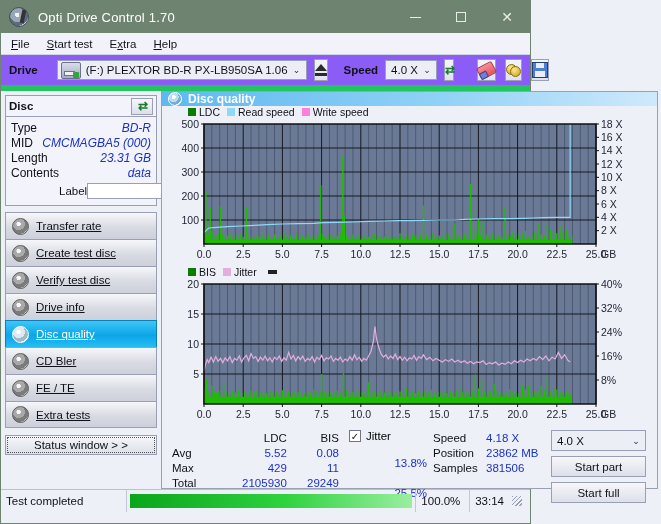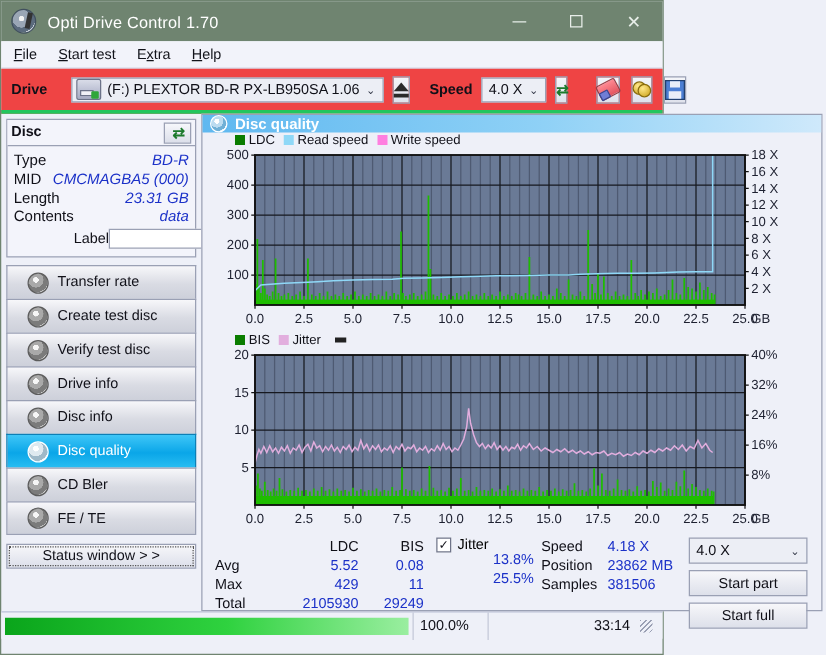--- a/index.html
+++ b/index.html
@@ -29,22 +29,22 @@
   .win-btn .mx{display:block;width:10px;height:10px;border:1px solid #e8eee9;box-sizing:border-box;}
   .win-btn .cl{font-size:14px;line-height:1;}
 
   
   .menubar{height:22px;background:#f2f3fa;display:flex;align-items:center;
            padding-left:10px;box-sizing:border-box;border-bottom:1px solid #cfd4e4;}
   .menu-item{margin-right:17px;color:#12131a;font-size:11.5px;}
   .menu-item u{text-decoration:underline;}
 
   
-  .drivebar{height:36px;background:#ef4444;display:flex;align-items:center;
-            padding:0 8px;box-sizing:border-box;border-bottom:3px solid #22c55e;}
+  .drivebar{height:36px;background:#8b5cf6;display:flex;align-items:center;
+            padding:0 8px;box-sizing:border-box;border-bottom:6px solid #22c55e;}
   .lbl-bold{font-weight:bold;font-size:11.5px;color:#101018;}
   .combo{border:1px solid #9aa0b4;background:#eceef5;height:20px;display:flex;align-items:center;
          box-sizing:border-box;}
   .combo .cbtext{flex:1;padding-left:5px;color:#101018;font-size:11.5px;white-space:nowrap;overflow:hidden;}
   .combo .cbarrow{width:18px;text-align:center;color:#2b3040;font-size:9px;}
   .drive-combo{width:265px;margin-left:19px;}
   .drive-ic{width:18px;height:15px;margin-left:3px;position:relative;flex:none;
             background:linear-gradient(#d9dce8,#a6abc4);border:1px solid #6c7389;border-radius:2px;}
   .drive-ic:before{content:"";position:absolute;left:2px;top:8px;width:9px;height:3px;background:#f1f2f7;border:1px solid #6c7389;}
   .drive-ic:after{content:"";position:absolute;right:1px;bottom:0px;width:6px;height:6px;background:#2fa63a;border-radius:1px;}
@@ -90,21 +90,21 @@
   .cd-btn{margin-left:3px;width:20px;height:18px;border:1px solid #9aa0b4;
           background:linear-gradient(#f6f7fb,#dcdfea);display:flex;align-items:center;justify-content:center;box-sizing:border-box;}
   .cd-dot{width:13px;height:13px;border-radius:50%;
           background:radial-gradient(circle at 40% 35%,#fdf8c0 0 18%,#ddd05a 19% 45%,#b9ab2e 46% 72%,#efe79b 73% 100%);
           border:1px solid #8a8017;}
 
   
   .nav{margin-top:6px;}
   .nav-item{height:27px;border:1px solid #9aa0b4;border-bottom:none;
             background:linear-gradient(#f7f7fa,#d9dbe3 55%,#cdd0da);
-            display:flex;align-items:center;padding-left:16px;box-sizing:border-box;font-size:11.5px;color:#101018;}
+            display:flex;align-items:center;padding-left:6px;box-sizing:border-box;font-size:11.5px;color:#101018;text-decoration:underline;}
   .nav-item:last-child{border-bottom:1px solid #9aa0b4;}
   .nav-item.sel{background:linear-gradient(#3fc6f7,#0aa6e8 55%,#28bdf2);color:#ffffff;
                 border-color:#0d7fb5;}
   .nav-ic{width:15px;height:15px;border-radius:50%;flex:none;margin-right:7px;
           background:radial-gradient(circle at 38% 33%,#f6f6f6 0 16%,#a9a9a9 17% 44%,#7b7b7b 45% 72%,#cfcfcf 73% 100%);
           border:1px solid #5c5c5c;position:relative;}
   .nav-item.sel .nav-ic{background:radial-gradient(circle at 38% 33%,#ffffff 0 16%,#dfe9ef 17% 44%,#9fb9c8 45% 72%,#eef6fa 73% 100%);
                         border-color:#ffffff;}
   .statusbtn{margin-top:7px;height:20px;border:1px solid #9aa0b4;
              background:linear-gradient(#f7f7fa,#dcdfea);display:flex;align-items:center;justify-content:center;
@@ -132,21 +132,21 @@
   .results{flex:1;display:flex;padding:4px 6px 0 6px;box-sizing:border-box;font-size:11.5px;}
   .res-col-a{width:175px;}
   .rtab{width:100%;border-collapse:collapse;}
   .rtab th{font-weight:normal;color:#101018;text-align:right;padding:0 4px;height:15px;font-size:11.5px;}
   .rtab td{text-align:right;padding:0 4px;height:15px;color:#1b31c8;font-size:11.5px;}
   .rtab td.k{text-align:left;color:#101018;width:46px;}
   .jit-col{width:84px;padding-left:6px;}
   .jit-top{display:flex;align-items:center;}
   .chk{width:12px;height:12px;border:1px solid #6f7489;background:#fff;margin-right:5px;
        display:flex;align-items:center;justify-content:center;font-size:10px;color:#101018;box-sizing:border-box;}
-  .jit-val{color:#1b31c8;text-align:right;padding-right:6px;height:15px;}
+  .jit-val{color:#1b31c8;text-align:right;padding-right:6px;height:15px;margin-top:15px;}
   .pos-col{width:118px;}
   .prow{display:flex;height:15px;align-items:center;}
   .prow .pk{width:53px;color:#101018;}
   .prow .pv{color:#1b31c8;}
   .btn-col{width:95px;display:flex;flex-direction:column;align-items:stretch;}
   .act-btn{height:21px;border:1px solid #9aa0b4;background:linear-gradient(#f7f7fa,#dde0ea);
            display:flex;align-items:center;justify-content:center;font-size:11.5px;color:#101018;
            margin-top:5px;box-sizing:border-box;}
 
   
@@ -275,35 +275,35 @@
           <span>Create test disc</span>
         </div>
         <div class="nav-item">
           <span class="nav-ic"></span>
           <span>Verify test disc</span>
         </div>
         <div class="nav-item">
           <span class="nav-ic"></span>
           <span>Drive info</span>
         </div>
-        <div class="nav-item">
-          <span class="nav-ic"></span>
-          <span>Disc info</span>
-        </div>
         <div class="nav-item sel">
           <span class="nav-ic"></span>
           <span>Disc quality</span>
         </div>
         <div class="nav-item">
           <span class="nav-ic"></span>
           <span>CD Bler</span>
         </div>
         <div class="nav-item">
           <span class="nav-ic"></span>
           <span>FE / TE</span>
+        </div>
+        <div class="nav-item">
+          <span class="nav-ic"></span>
+          <span>Extra tests</span>
         </div>
       </div>
 
       <div class="statusbtn">Status window &gt; &gt;</div>
     </div>
 
     <div class="right">
       <div class="panel">
 
         <div class="panel-head">
@@ -866,20 +866,21 @@
             <div class="act-btn">Start part</div>
             <div class="act-btn">Start full</div>
           </div>
         </div>
 
       </div>
     </div>
   </div>
 
   <div class="statusbar">
+    <div class="sb-cell sb-msg">Test completed</div>
     <div class="sb-cell sb-prog">
       <div class="pbar">
         <div class="pfill" id="pfill" style="width: 100%;"></div>
       </div>
     </div>
     <div class="sb-cell sb-pct">100.0%</div>
     <div class="sb-cell sb-time">
       <span>33:14</span>
       <span class="grip" style="margin-left:8px;"></span>
     </div>

